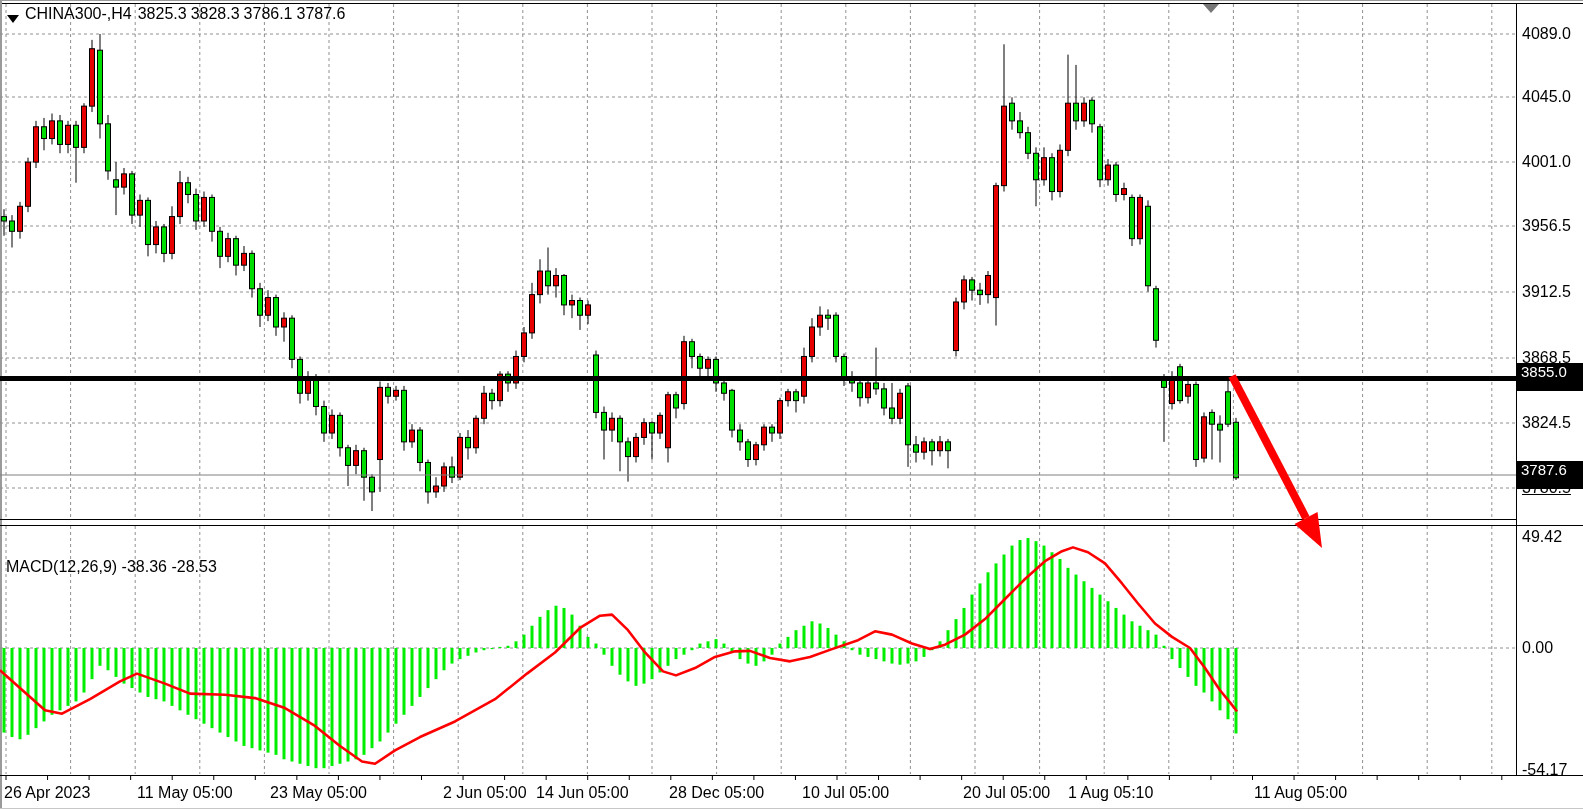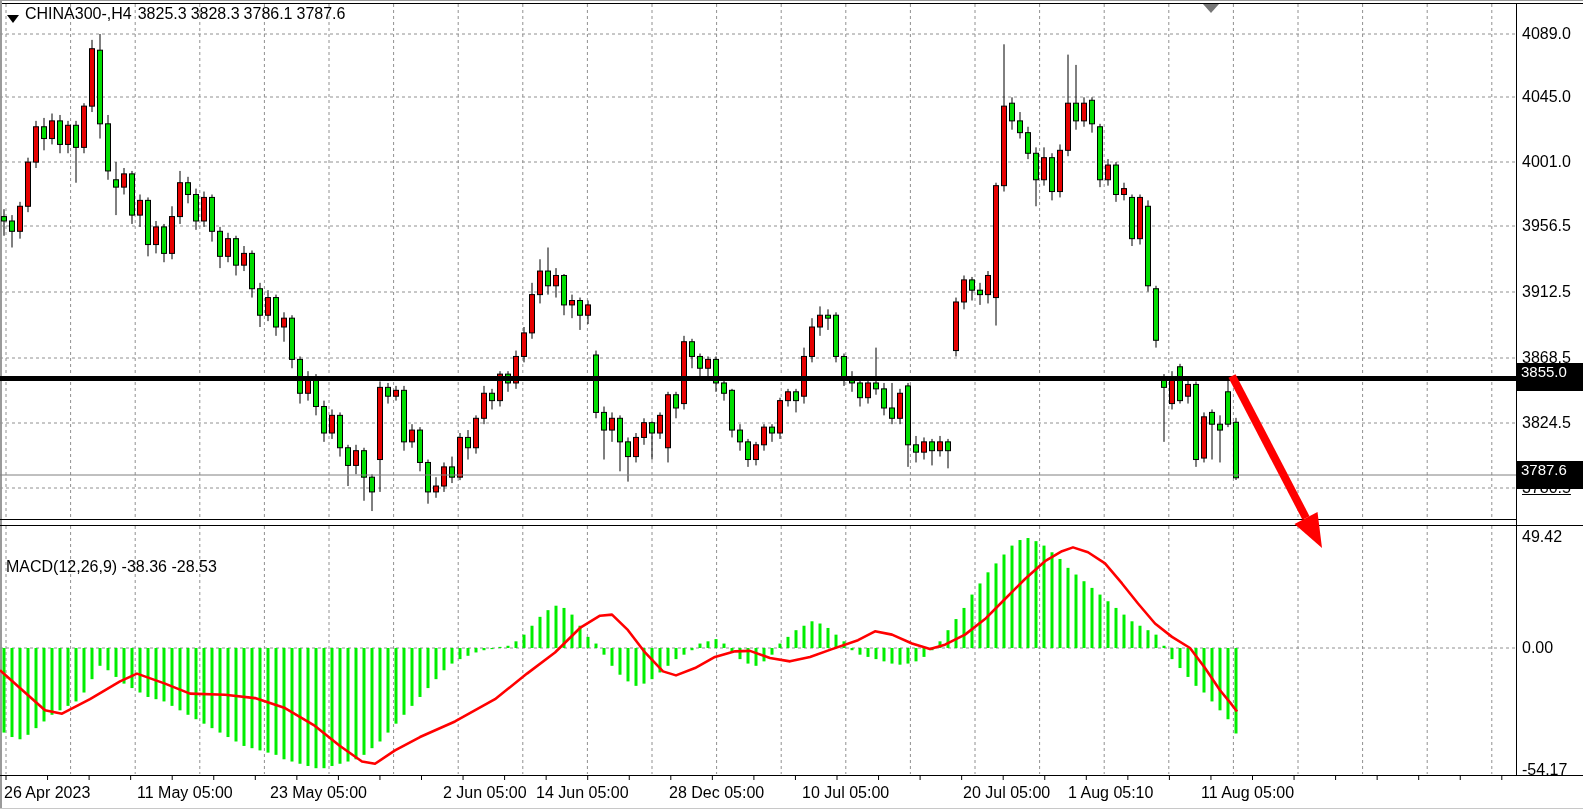--- a/index.html
+++ b/index.html
@@ -646,19 +646,19 @@
   <div id="time-axis">
       <div class="date-label" style="left: 4px;">26 Apr 2023</div>
       <div class="date-label" style="left: 137px;">11 May 05:00</div>
       <div class="date-label" style="left: 270px;">23 May 05:00</div>
       <div class="date-label" style="left: 403px; margin-left: 40px;">2 Jun 05:00</div>
       <div class="date-label" style="left: 536px;">14 Jun 05:00</div>
       <div class="date-label" style="left: 669px;">28 Dec 05:00</div>
       <div class="date-label" style="left: 802px;">10 Jul 05:00</div>
       <div class="date-label" style="left: 935px; margin-left: 28px;">20 Jul 05:00</div>
       <div class="date-label" style="left: 1068px;">1 Aug 05:10</div>
-      <div class="date-label" style="left: 1201px; text-align: center;">11 Aug 05:00</div>
+      <div class="date-label" style="left: 1254px; text-align: center;">11 Aug 05:00</div>
     </div>
 
   <div class="tag" style="top:377px;">3855.0</div>
   <div class="tag" style="top:475px;">3787.6</div>
 
 </div>
 
 </body></html>

